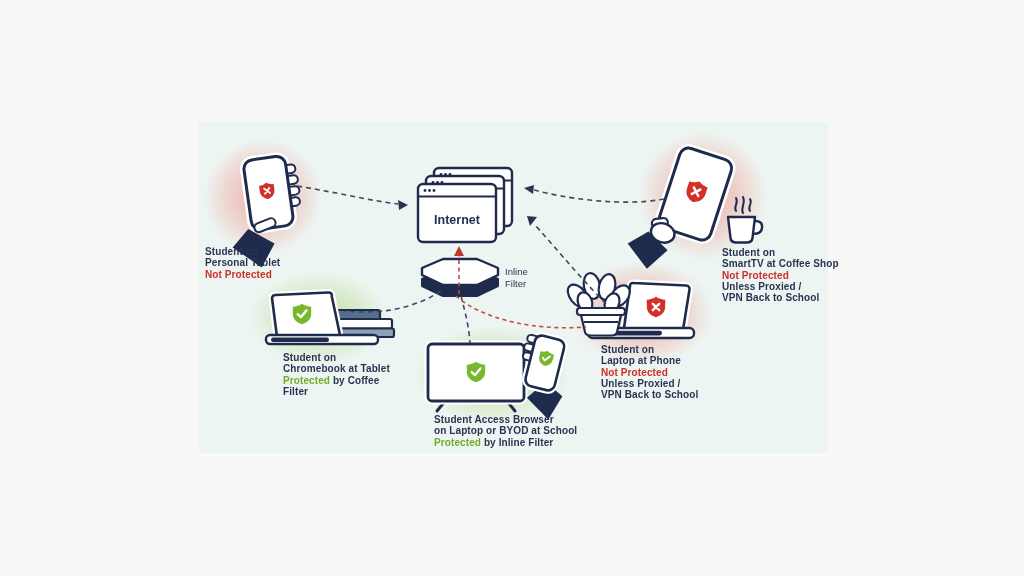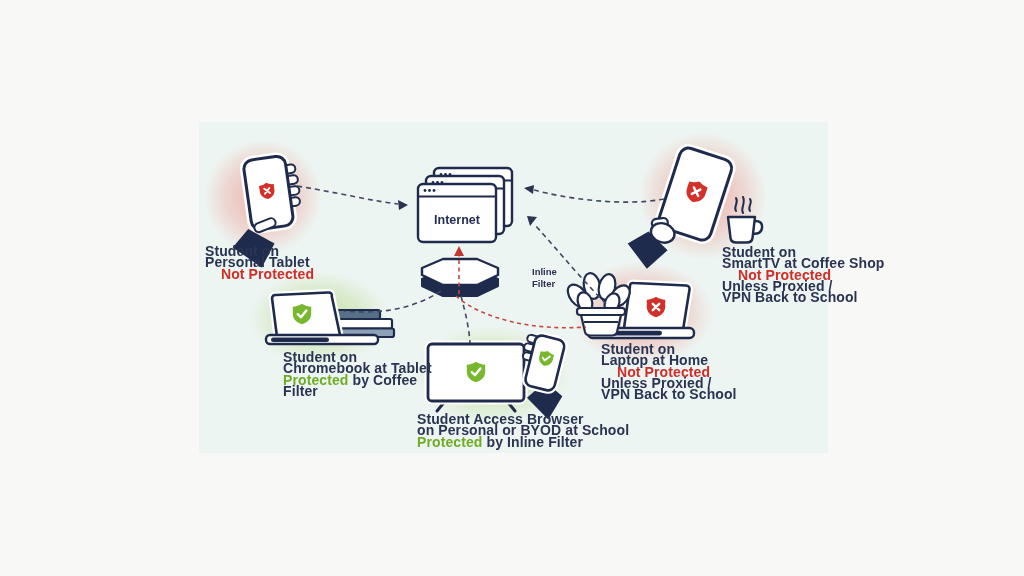--- a/index.html
+++ b/index.html
@@ -11,30 +11,30 @@
   .panel{
     position:absolute;left:199px;top:122px;width:629px;height:331px;
     background:#edf5f2;
   }
   .glow{position:absolute;pointer-events:none;}
   .glow-red{background:radial-gradient(ellipse at center, rgba(239,123,112,0.55) 0%, rgba(239,123,112,0.26) 45%, rgba(239,123,112,0) 72%);}
   .glow-green{background:radial-gradient(ellipse at center, rgba(164,206,100,0.55) 0%, rgba(164,206,100,0.25) 45%, rgba(164,206,100,0) 72%);}
   .dev{position:absolute;overflow:visible;}
   .lines{position:absolute;left:0;top:0;pointer-events:none;}
   .caption{
-    position:absolute;font-size:14px;line-height:11.3px;font-weight:700;
+    position:absolute;font-size:10px;line-height:11.3px;font-weight:700;
     color:#2a3452;white-space:nowrap;letter-spacing:0.1px;
   }
   .cap-line{white-space:nowrap;}
   .seg-navy{color:#2a3452;}
-  .seg-red{color:#cf2e28;margin-left:16px;}
+  .seg-red{color:#cf2e28;}
   .seg-green{color:#6fad26;}
   .filter-label{
-    position:absolute;left:532px;top:266px;font-size:9.5px;line-height:11.5px;
-    font-weight:700;color:#2a3452;
+    position:absolute;left:505px;top:266px;font-size:9.5px;line-height:11.5px;
+    font-weight:400;color:#2a3452;
   }
   .internet-text{font-weight:700;fill:#242f52;font-size:12.5px;font-family:"Liberation Sans",sans-serif;}
 </style>
 </head>
 <body>
 
 <svg width="0" height="0" style="position:absolute" aria-hidden="true">
   <defs>
     <g id="shield-red">
       <path d="M10,0.8 C12.6,2.6 15.8,3.6 19.2,3.7 L19.2,10.5 C19.2,16.4 15,19.9 10,21.2 C5,19.9 0.8,16.4 0.8,10.5 L0.8,3.7 C4.2,3.6 7.4,2.6 10,0.8 Z" fill="#d3302a"></path>
@@ -201,28 +201,28 @@
     <div class="cap-line"><span class="seg-navy">Student on</span></div>
     <div class="cap-line"><span class="seg-navy">Personal Tablet</span></div>
     <div class="cap-line"><span class="seg-red">Not Protected</span></div>
   </div>
 <div class="caption" style="left:283px;top:352px">
     <div class="cap-line"><span class="seg-navy">Student on</span></div>
     <div class="cap-line"><span class="seg-navy">Chromebook at Tablet</span></div>
     <div class="cap-line"><span class="seg-green">Protected</span><span class="seg-navy"> by Coffee</span></div>
     <div class="cap-line"><span class="seg-navy">Filter</span></div>
   </div>
-<div class="caption" style="left:417px;top:414px">
+<div class="caption" style="left:434px;top:414px">
     <div class="cap-line"><span class="seg-navy">Student Access Browser</span></div>
-    <div class="cap-line"><span class="seg-navy">on Personal or BYOD at School</span></div>
+    <div class="cap-line"><span class="seg-navy">on Laptop or BYOD at School</span></div>
     <div class="cap-line"><span class="seg-green">Protected</span><span class="seg-navy"> by Inline Filter</span></div>
   </div>
 <div class="caption" style="left:601px;top:344px">
     <div class="cap-line"><span class="seg-navy">Student on</span></div>
-    <div class="cap-line"><span class="seg-navy">Laptop at Home</span></div>
+    <div class="cap-line"><span class="seg-navy">Laptop at Phone</span></div>
     <div class="cap-line"><span class="seg-red">Not Protected</span></div>
     <div class="cap-line"><span class="seg-navy">Unless Proxied /</span></div>
     <div class="cap-line"><span class="seg-navy">VPN Back to School</span></div>
   </div>
 <div class="caption" style="left:722px;top:247px">
     <div class="cap-line"><span class="seg-navy">Student on</span></div>
     <div class="cap-line"><span class="seg-navy">SmartTV at Coffee Shop</span></div>
     <div class="cap-line"><span class="seg-red">Not Protected</span></div>
     <div class="cap-line"><span class="seg-navy">Unless Proxied /</span></div>
     <div class="cap-line"><span class="seg-navy">VPN Back to School</span></div>

